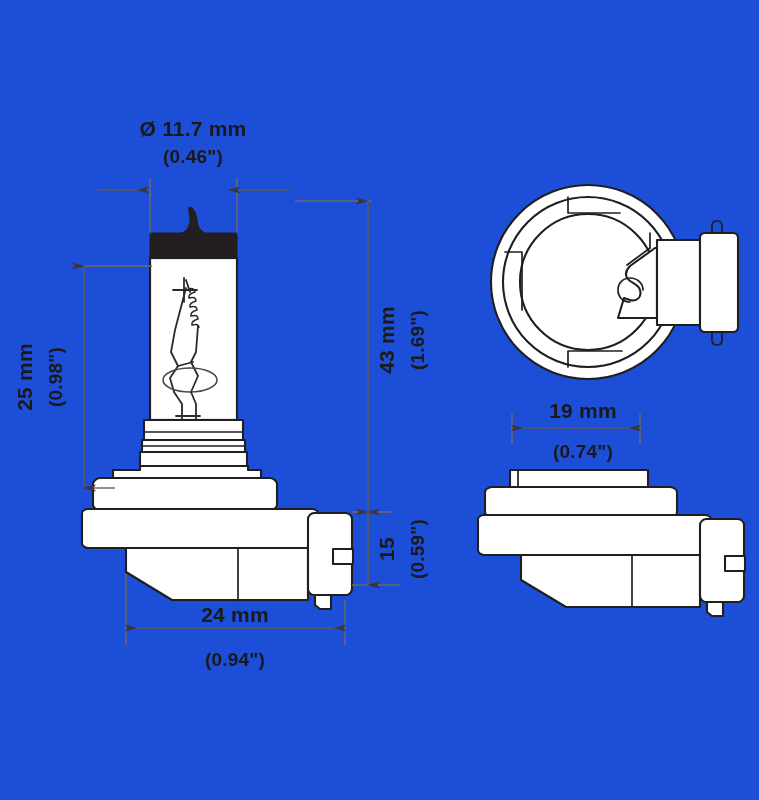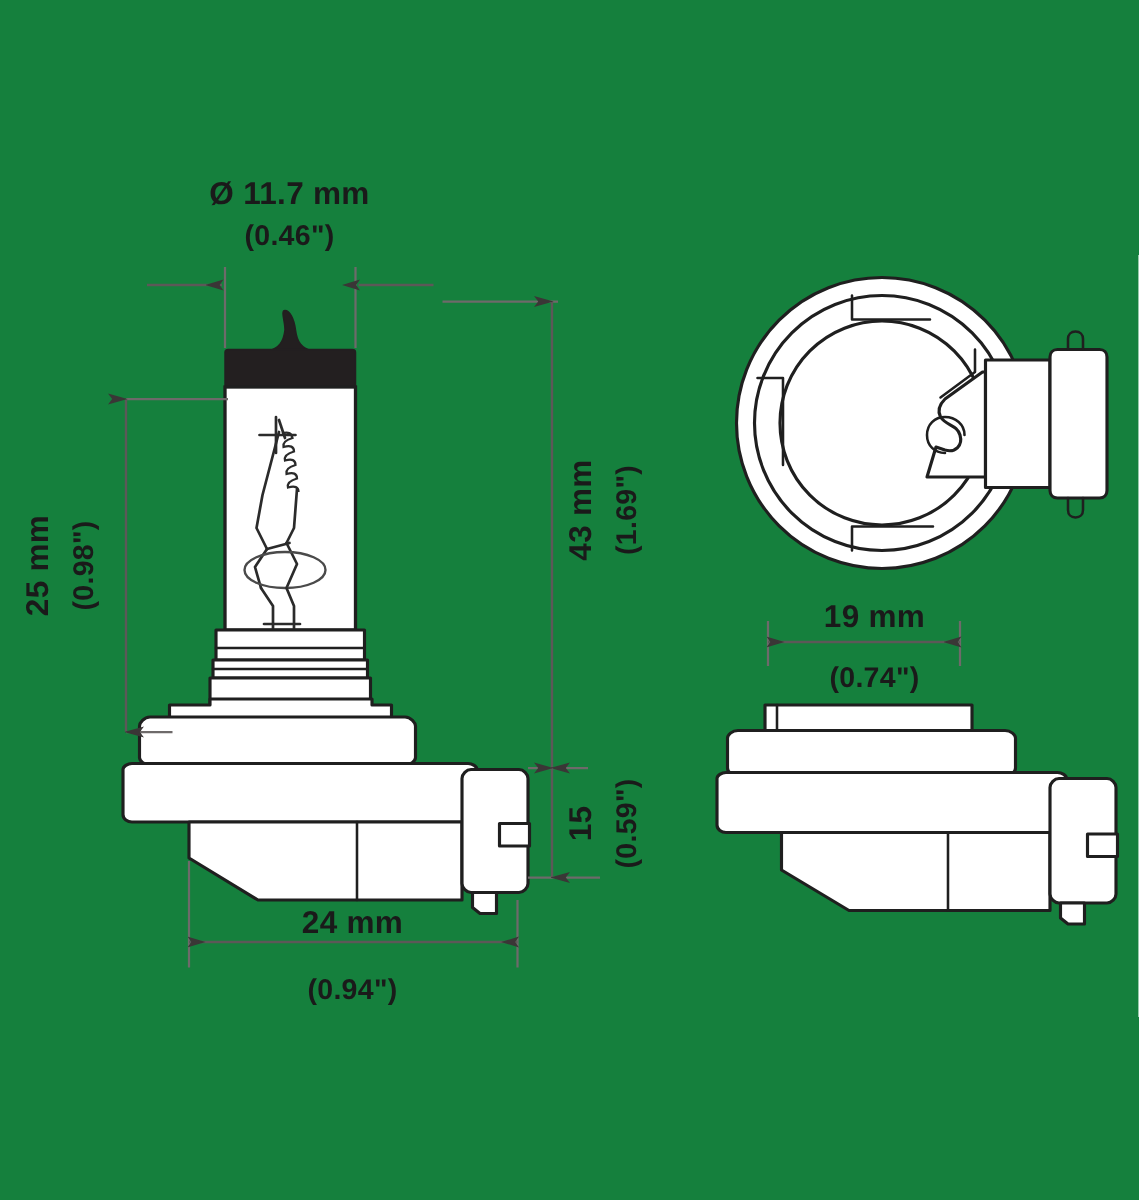--- a/index.html
+++ b/index.html
@@ -11,21 +11,21 @@
   body {
     width: 759px;
     height: 800px;
     font-family: "Liberation Sans", sans-serif;
     overflow: hidden;
   }
   #drawing-root {
     position: relative;
     width: 759px;
     height: 800px;
-    background: #15803d;
+    background: #1d4ed8;
   }
   svg.drawing {
     display: block;
     width: 759px;
     height: 800px;
   }
   .dim-text {
     font-family: "Liberation Sans", sans-serif;
     font-weight: bold;
     fill: #1a1a1a;

